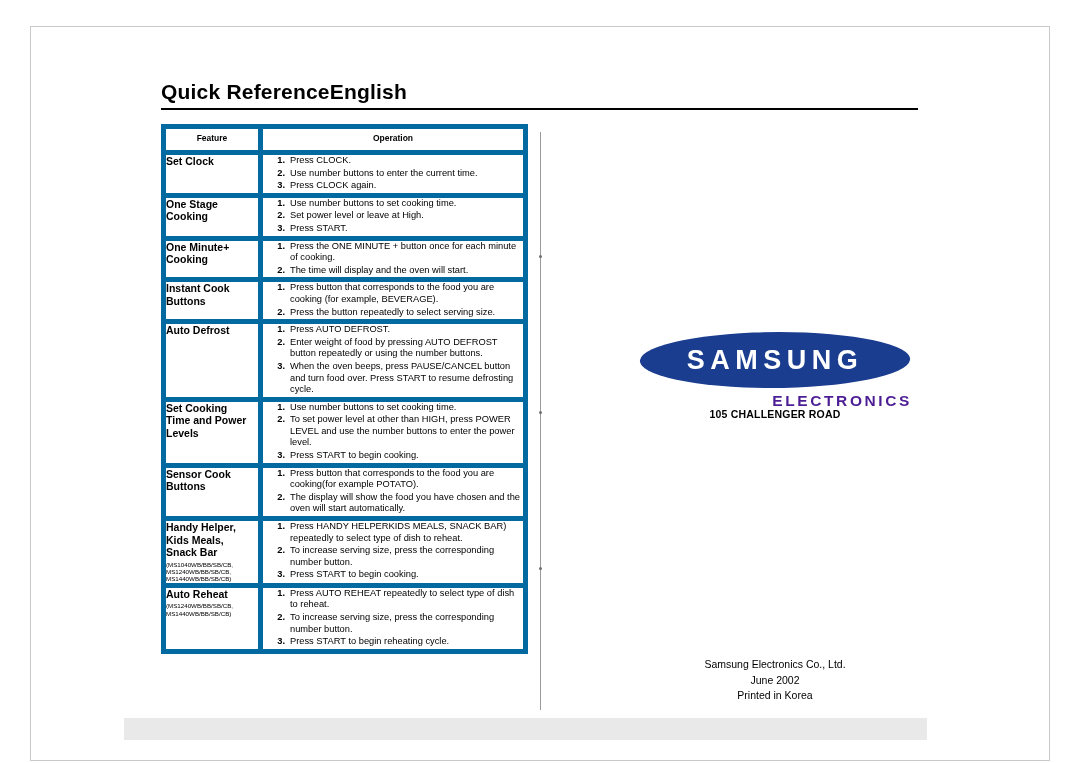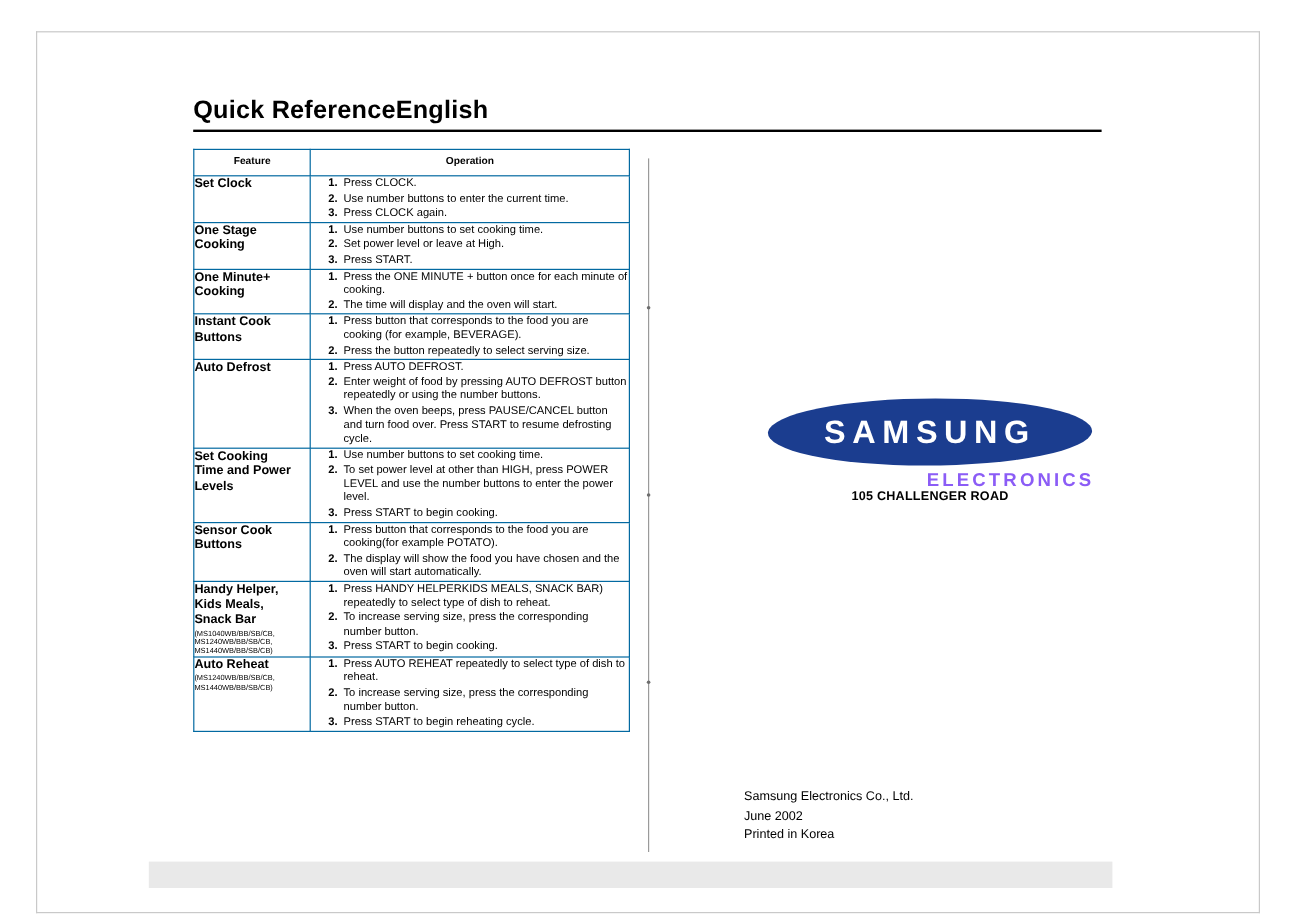--- a/index.html
+++ b/index.html
@@ -71,21 +71,21 @@
 
   
   .qr-table {
     position: absolute;
     left: 161px; top: 112px;
     width: 364px;
     border-collapse: collapse;
     table-layout: fixed;
   }
   .qr-table td, .qr-table th {
-    border: 1px solid #0369a1;
+    border: 5px solid #0369a1;
     vertical-align: top;
     padding: 0;
   }
   .qr-table th {
     font-size: 8.5px;
     font-weight: bold;
     text-align: center;
     padding: 4px 0 4px 0;
     height: 13px;
   }
@@ -173,21 +173,21 @@
     transform: skewX(9deg);
     color: #ffffff;
     font-size: 27px;
     font-weight: bold;
     letter-spacing: 5.5px;
     text-align: center;
     font-family: "Liberation Sans", sans-serif;
   }
   .logo-sub {
     margin-top: 4px;
-    color: #8b5cf6;
+    color: #4c1d95;
     font-size: 15.5px;
     font-weight: bold;
     letter-spacing: 2.6px;
     text-align: right;
     padding-right: 18px;
   }
 
   
   .address {
     position: absolute;
@@ -198,21 +198,21 @@
     font-weight: bold;
     line-height: 15.5px;
     letter-spacing: 0.2px;
   }
 
   
   .colophon {
     position: absolute;
     left: 620px; top: 645px;
     width: 310px;
-    text-align: left;
+    text-align: center;
     font-size: 10.5px;
     line-height: 15.5px;
   }
 </style>
 </head>
 <body>
 
 <div class="page">
 
   <div class="edge-left"></div>

